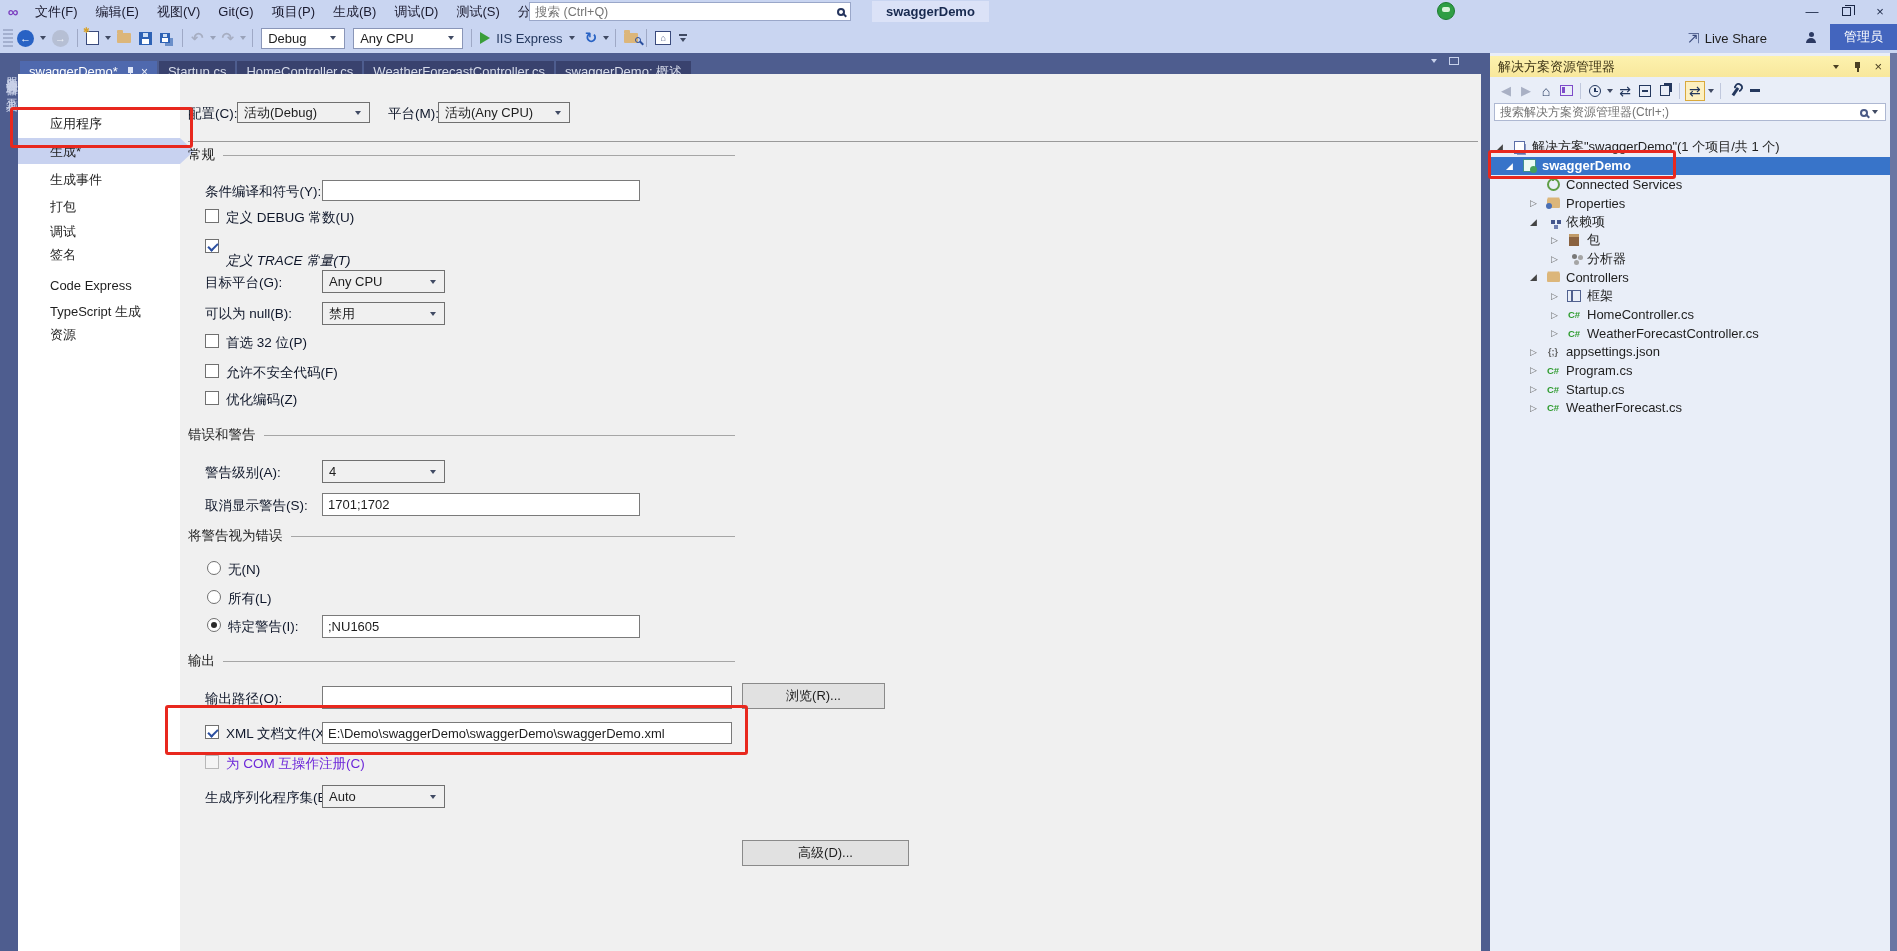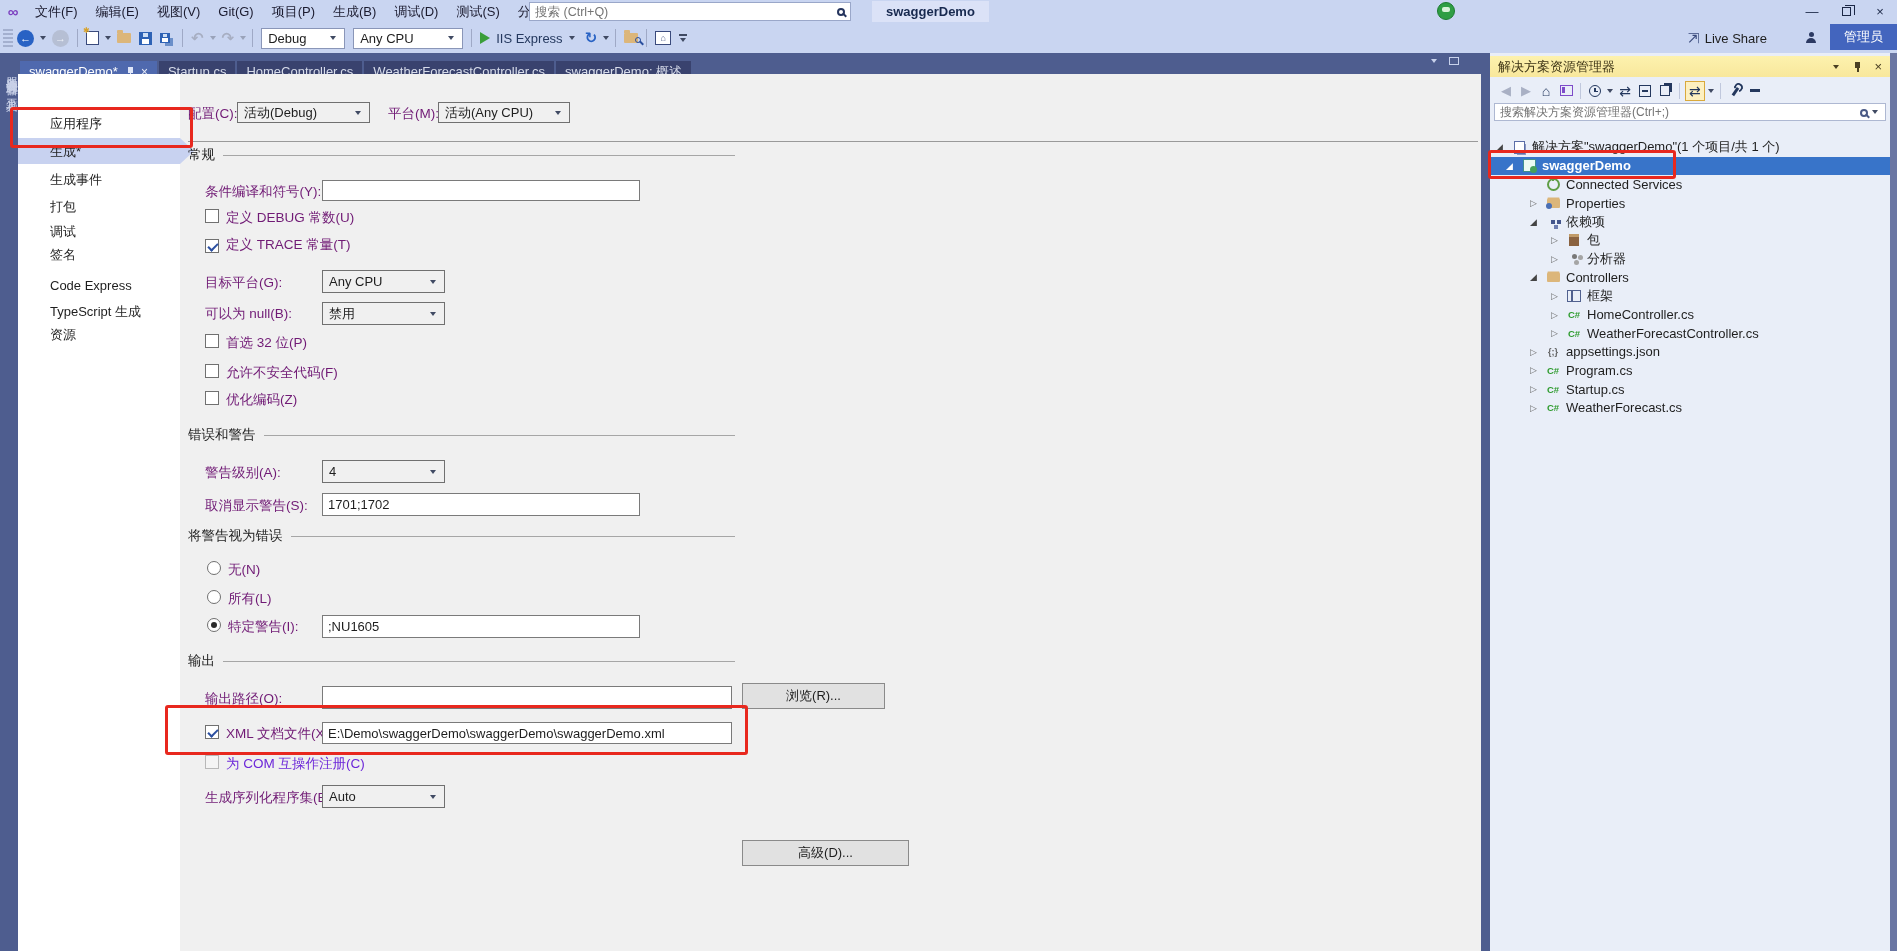--- a/index.html
+++ b/index.html
@@ -83,21 +83,21 @@
   .tabstrip-icons { position:absolute; right:22px; top:4px; display:flex; gap:10px; color:#c8d2ec; font-size:11px; align-items:center; }
   .docsquare { width:10px; height:8px; border:1.5px solid #c8d2ec; display:inline-block; }
 
   .doc { position:absolute; left:0; top:21px; width:1463px; height:877px; background:#f0f0f0; }
   .propnav { position:absolute; left:0; top:0; width:162px; height:877px; background:#fff; }
   .pn-item { position:absolute; left:32px; font-size:13px; color:#1e1e1e; white-space:nowrap; }
   .pn-sel { position:absolute; left:0; width:162px; height:26px; background:#c8d2f0; }
   .pn-arrow { position:absolute; left:162px; width:0; height:0; border-top:13px solid transparent; border-bottom:13px solid transparent; border-left:14px solid #c8d2f0; }
 
   .form { position:absolute; left:162px; top:0; width:1301px; height:877px; font-size:13.5px; }
-  .flabel { position:absolute; white-space:nowrap; color:#701a75; }
+  .flabel { position:absolute; white-space:nowrap; color:#0f172a; }
   .fsection { position:absolute; white-space:nowrap; color:#1e1e1e; display:flex; align-items:center; }
   .fsection .gline { height:1px; background:#a6a6a6; margin-left:8px; }
   .hsep { position:absolute; height:1px; background:#9a9a9a; }
   .finput { position:absolute; background:#fff; border:1px solid #7a7a7a; font-size:13px; padding:0 5px; color:#1e1e1e; font-family:inherit; outline:none; }
   .fcombo { position:absolute; background:#f0f0f0; border:1px solid #707070; display:flex; align-items:center; padding:0 6px; font-size:13px; }
   .fcombo .caret { margin-left:auto; }
   .fbtn { position:absolute; background:#e1e1e1; border:1px solid #8a8a8a; display:flex; align-items:center; justify-content:center; font-size:13px; }
   .cb { position:absolute; width:14px; height:14px; border:1px solid #707070; background:#fff; }
   .cb.on::after { content:""; position:absolute; left:2px; top:3px; width:8px; height:4px; border-left:2px solid #2b4fa0; border-bottom:2px solid #2b4fa0; transform:rotate(-45deg); }
   .cb.dis { border-color:#b8b8b8; background:#f4f4f4; }
@@ -333,21 +333,21 @@
 
       <span class="fsection" style="left:8px;top:72px;width:547px;">
           <span>常规</span>
           <span class="gline" style="flex:1;"></span>
         </span>
       <span class="flabel" style="left:25px;top:109px;">条件编译和符号(Y):</span>
       <input class="finput" style="left: 142px; top: 106px; width: 318px; height: 21px;" value="">
       <span class="cb" style="left:25px;top:135px;"></span>
       <span class="flabel" style="left:46px;top:135px;">定义 DEBUG 常数(U)</span>
       <span class="cb on" style="left:25px;top:165px;"></span>
-      <span class="flabel" style="left:46px;top:162px;">定义 TRACE 常量(T)</span>
+      <span class="flabel" style="left:46px;top:178px;font-style:italic;">定义 TRACE 常量(T)</span>
       <span class="flabel" style="left:25px;top:200px;">目标平台(G):</span>
       <span class="fcombo" style="left:142px;top:196px;width:123px;height:23px;">
           <span>Any CPU</span>
           <span class="caret"></span>
         </span>
       <span class="flabel" style="left:25px;top:231px;">可以为 null(B):</span>
       <span class="fcombo" style="left:142px;top:228px;width:123px;height:23px;">
           <span>禁用</span>
           <span class="caret"></span>
         </span>

